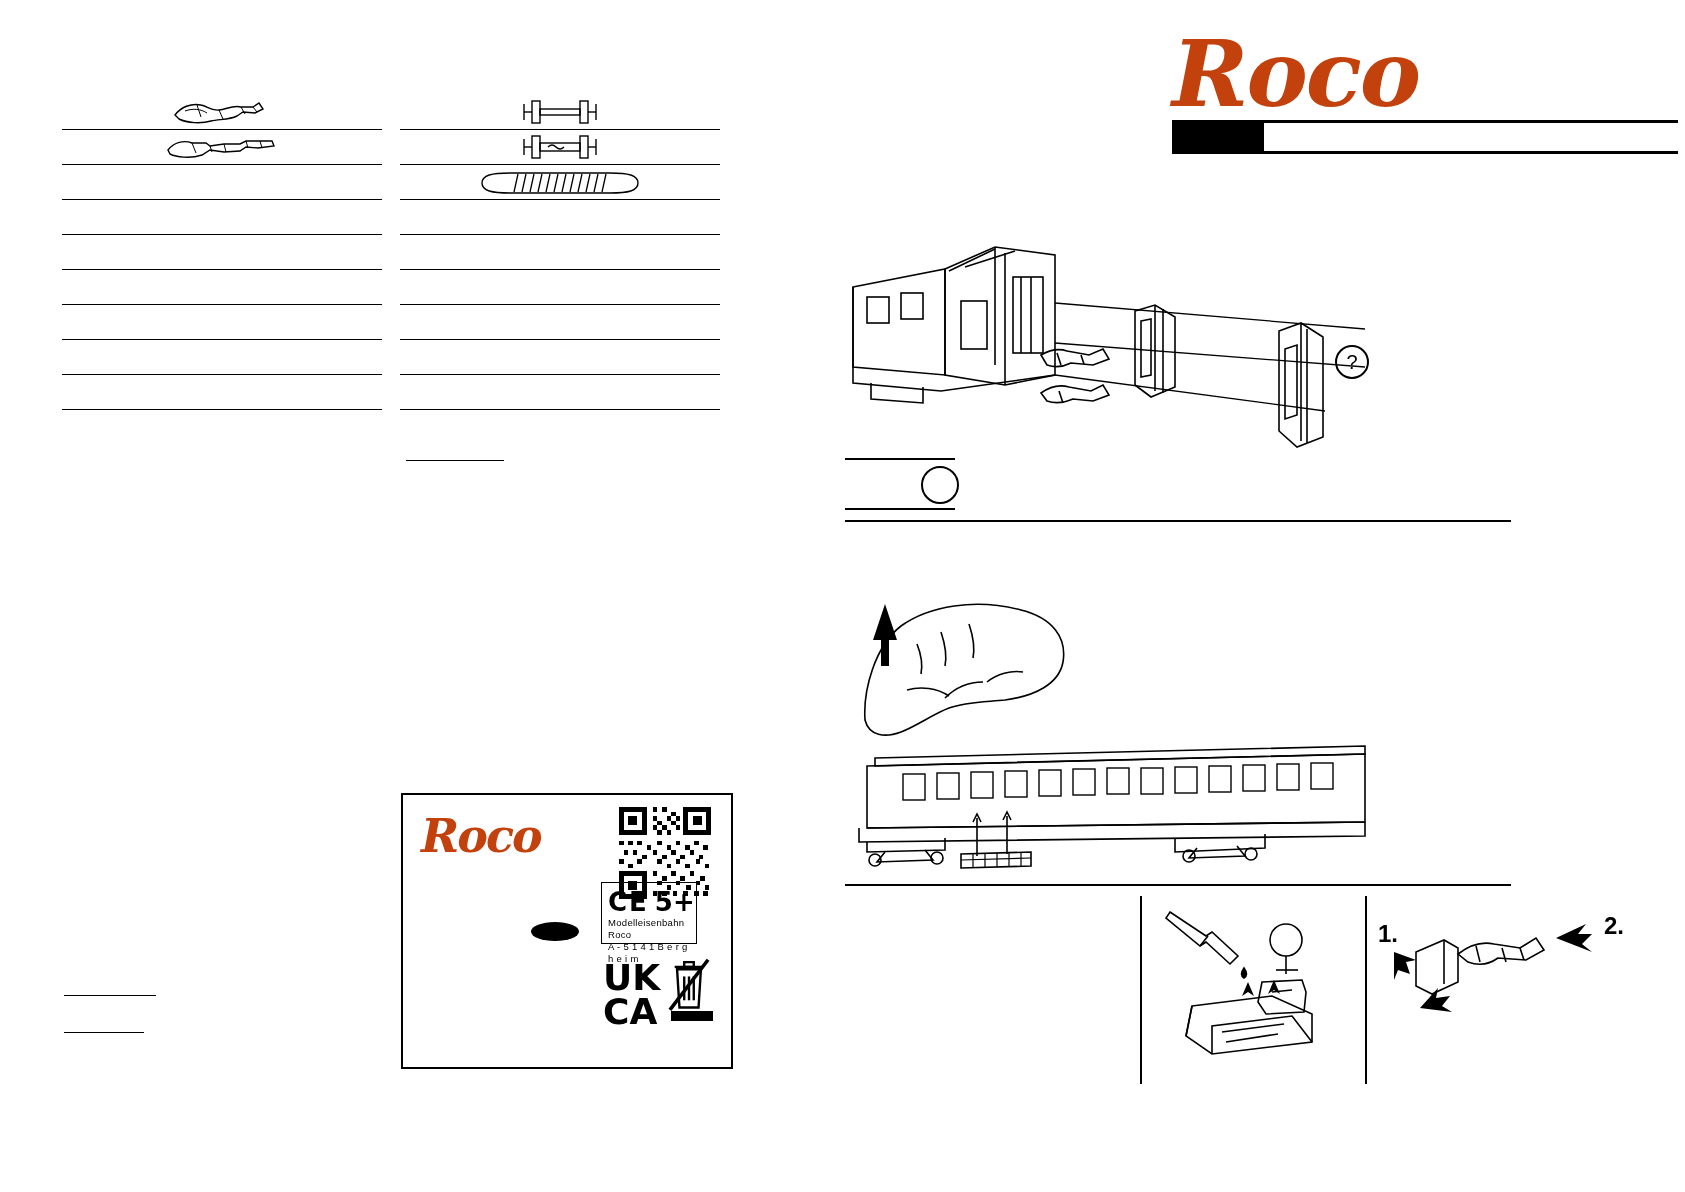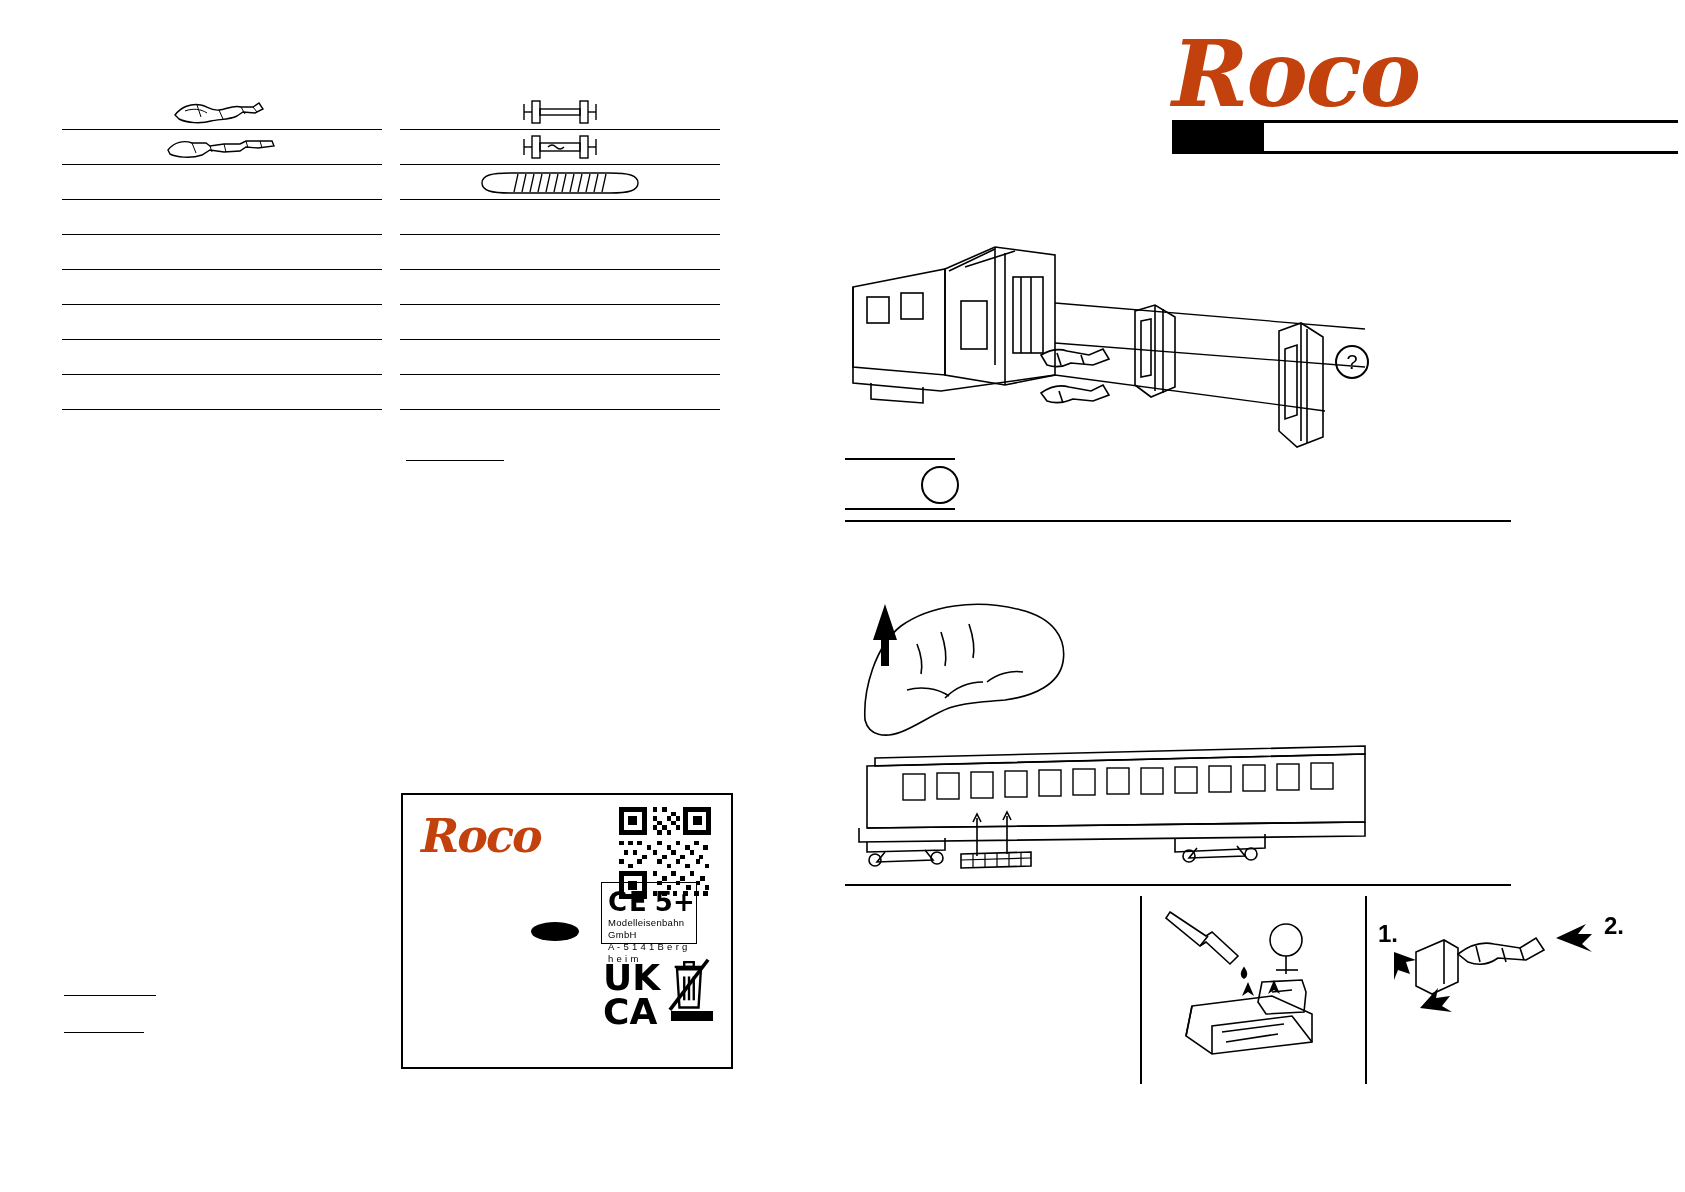--- a/index.html
+++ b/index.html
@@ -630,21 +630,21 @@
       </g>
     </svg>
 
     <div id="oval-mark"></div>
 
     <div id="ce-box">
       <div style="display:flex; align-items:center; gap:6px; padding:4px 0 0 6px;">
         <span class="ce-mark">CE</span>
         <span class="age-mark">5+</span>
       </div>
-      <div class="cert-addr" style="padding-left:6px;">Modelleisenbahn  GmbH</div>
+      <div class="cert-addr" style="padding-left:6px;">Modelleisenbahn  Roco</div>
       <div class="cert-addr" style="padding-left:6px;">A - 5 1 4 1   B e r g h e i m</div>
     </div>
 
     <div id="ukca">
       <div>UK</div>
       <div>CA</div>
     </div>
 
     <svg id="weee" viewBox="0 0 40 52">
       <g fill="none" stroke="#000" stroke-width="2">

